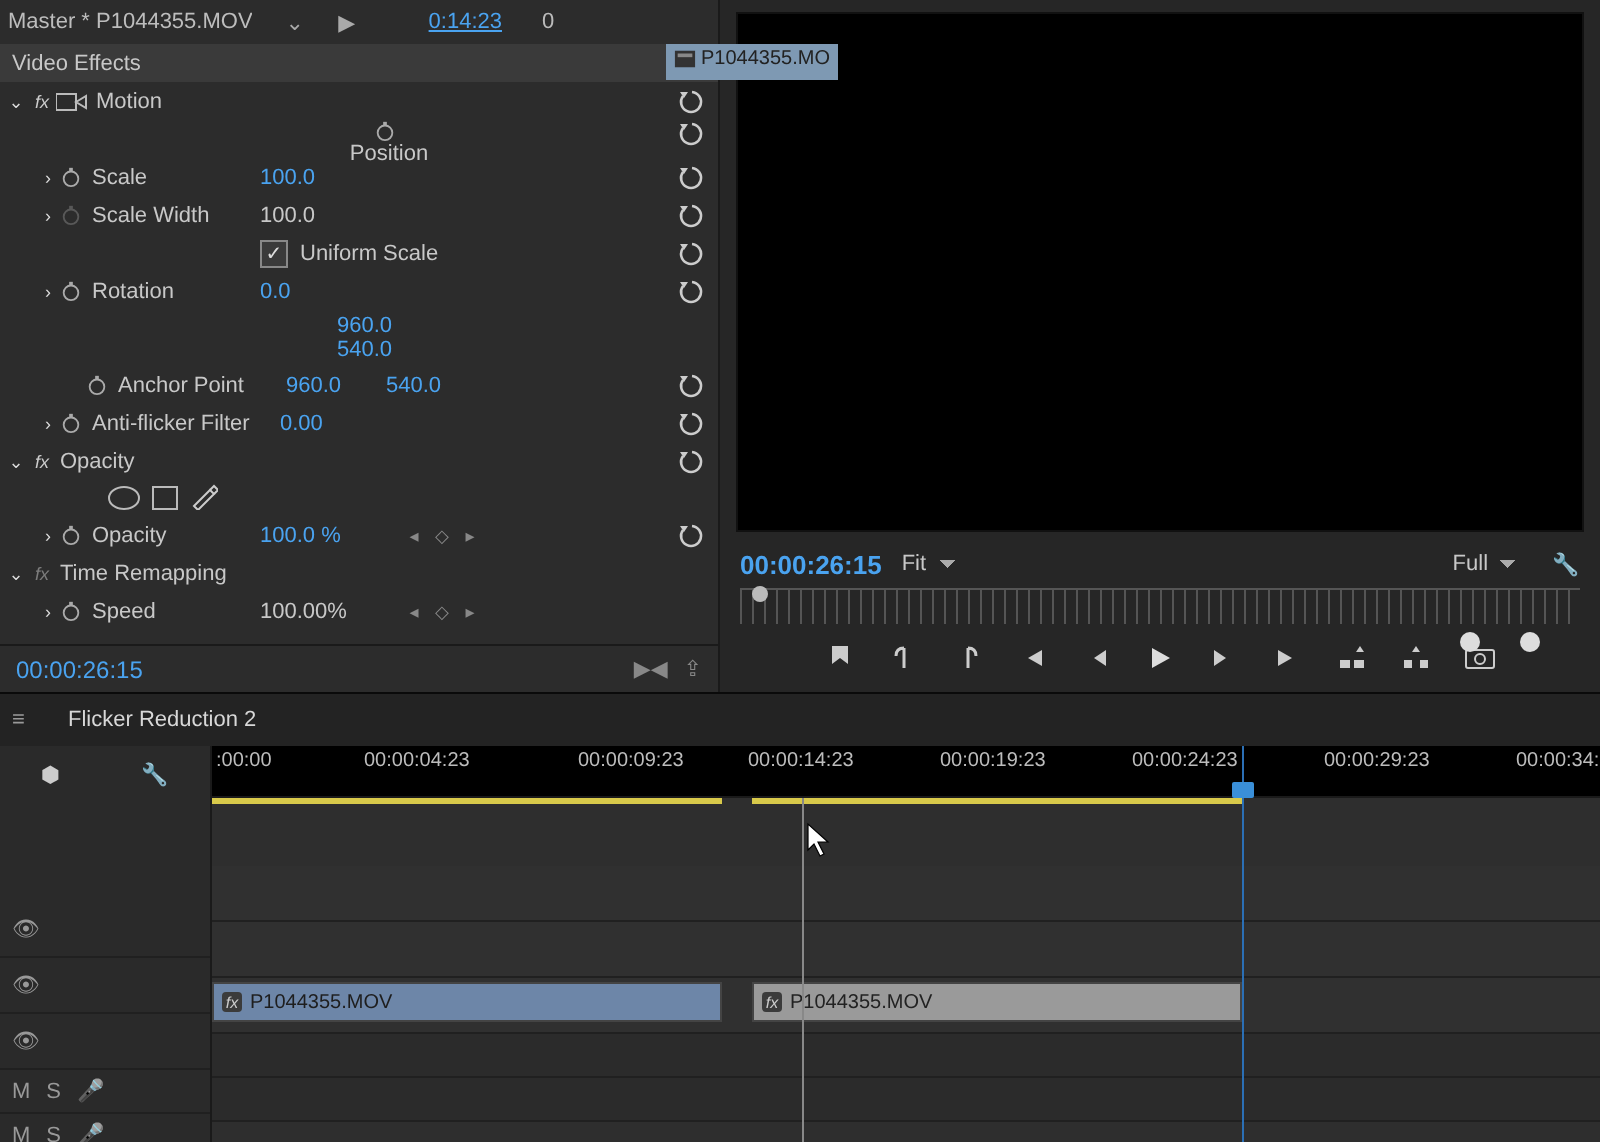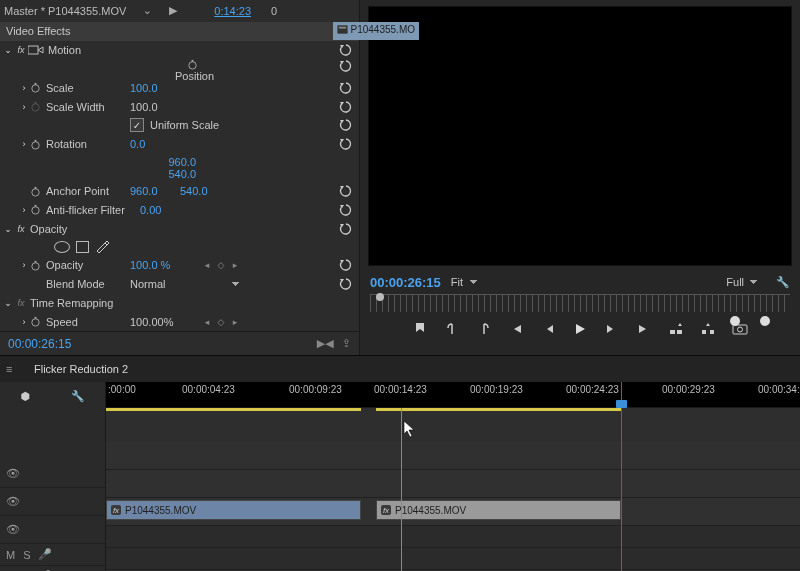--- a/index.html
+++ b/index.html
@@ -201,21 +201,21 @@
         <span class="lbl">Rotation</span>
         <span class="val">0.0</span>
         <span class="resetcol">
             <svg width="14" height="14" viewBox="0 0 14 14">
               <path d="M7 2 A5 5 0 1 1 2.5 4" fill="none" stroke="#ccc" stroke-width="1.3"></path>
               <path d="M1 2 L3 5 L5 2" fill="#ccc"></path>
             </svg>
           </span>
       </div>
 
-      <div class="section-row" style="padding-left:30px;margin-top:28px;">
+      <div class="section-row" style="padding-left:43px;margin-top:28px;">
         <span class="stopwatch">
             <svg width="11" height="11" viewBox="0 0 12 12">
               <circle cx="6" cy="7" r="4" fill="none" stroke="#aaa"></circle>
               <rect x="5" y="1" width="2" height="2" fill="#aaa"></rect>
             </svg>
           </span>
         <span class="lbl">Anchor Point</span>
         <span class="val">960.0</span>
         <span class="val">540.0</span>
         <span class="resetcol">
@@ -269,30 +269,20 @@
             <svg width="11" height="11" viewBox="0 0 12 12">
               <circle cx="6" cy="7" r="4" fill="none" stroke="#aaa"></circle>
               <rect x="5" y="1" width="2" height="2" fill="#aaa"></rect>
             </svg>
           </span>
         <span class="lbl">Opacity</span>
         <span class="val" style="width:70px">100.0 %</span>
         <span class="kf">◂</span>
         <span class="kf">◇</span>
         <span class="kf">▸</span>
-        <span class="resetcol">
-            <svg width="14" height="14" viewBox="0 0 14 14">
-              <path d="M7 2 A5 5 0 1 1 2.5 4" fill="none" stroke="#ccc" stroke-width="1.3"></path>
-              <path d="M1 2 L3 5 L5 2" fill="#ccc"></path>
-            </svg>
-          </span>
-      </div>
-      <div class="section-row" style="padding-left:44px;">
-        <span class="lbl">Blend Mode</span>
-        <select class="blend-sel chev"><option>Normal</option></select>
         <span class="resetcol">
             <svg width="14" height="14" viewBox="0 0 14 14">
               <path d="M7 2 A5 5 0 1 1 2.5 4" fill="none" stroke="#ccc" stroke-width="1.3"></path>
               <path d="M1 2 L3 5 L5 2" fill="#ccc"></path>
             </svg>
           </span>
       </div>
 
       <div class="section-row">
         <span class="arrow">⌄</span>

